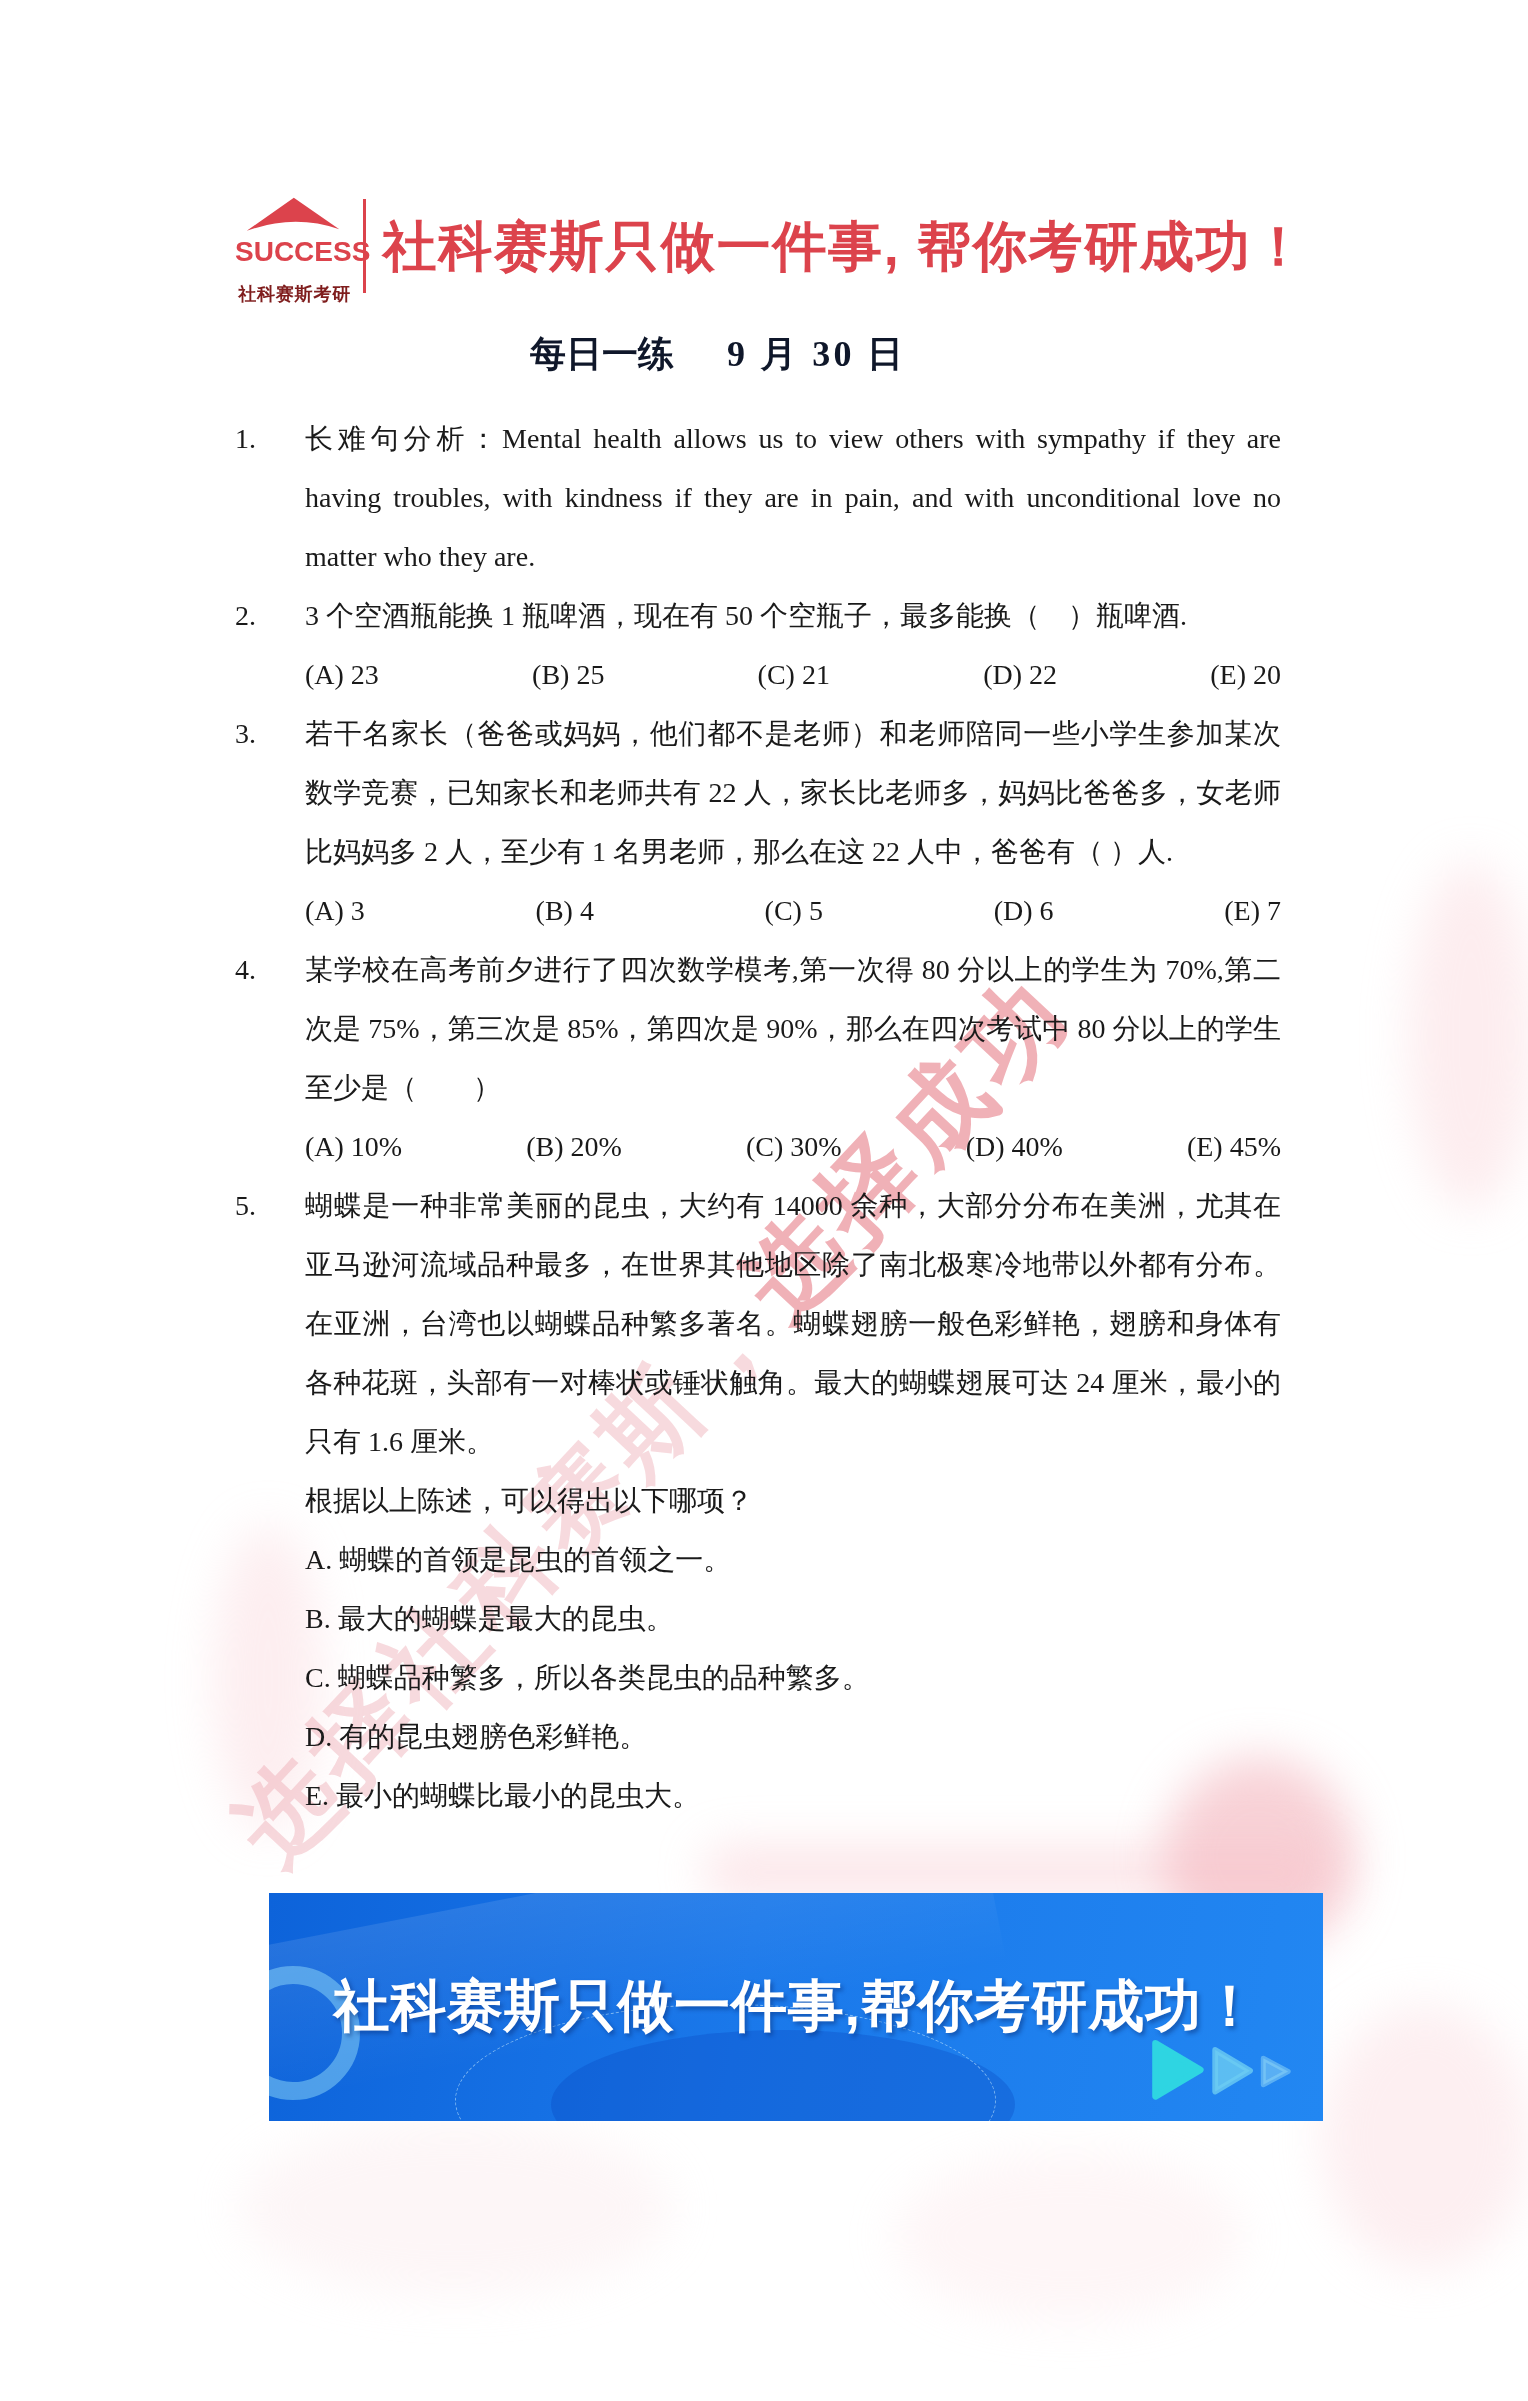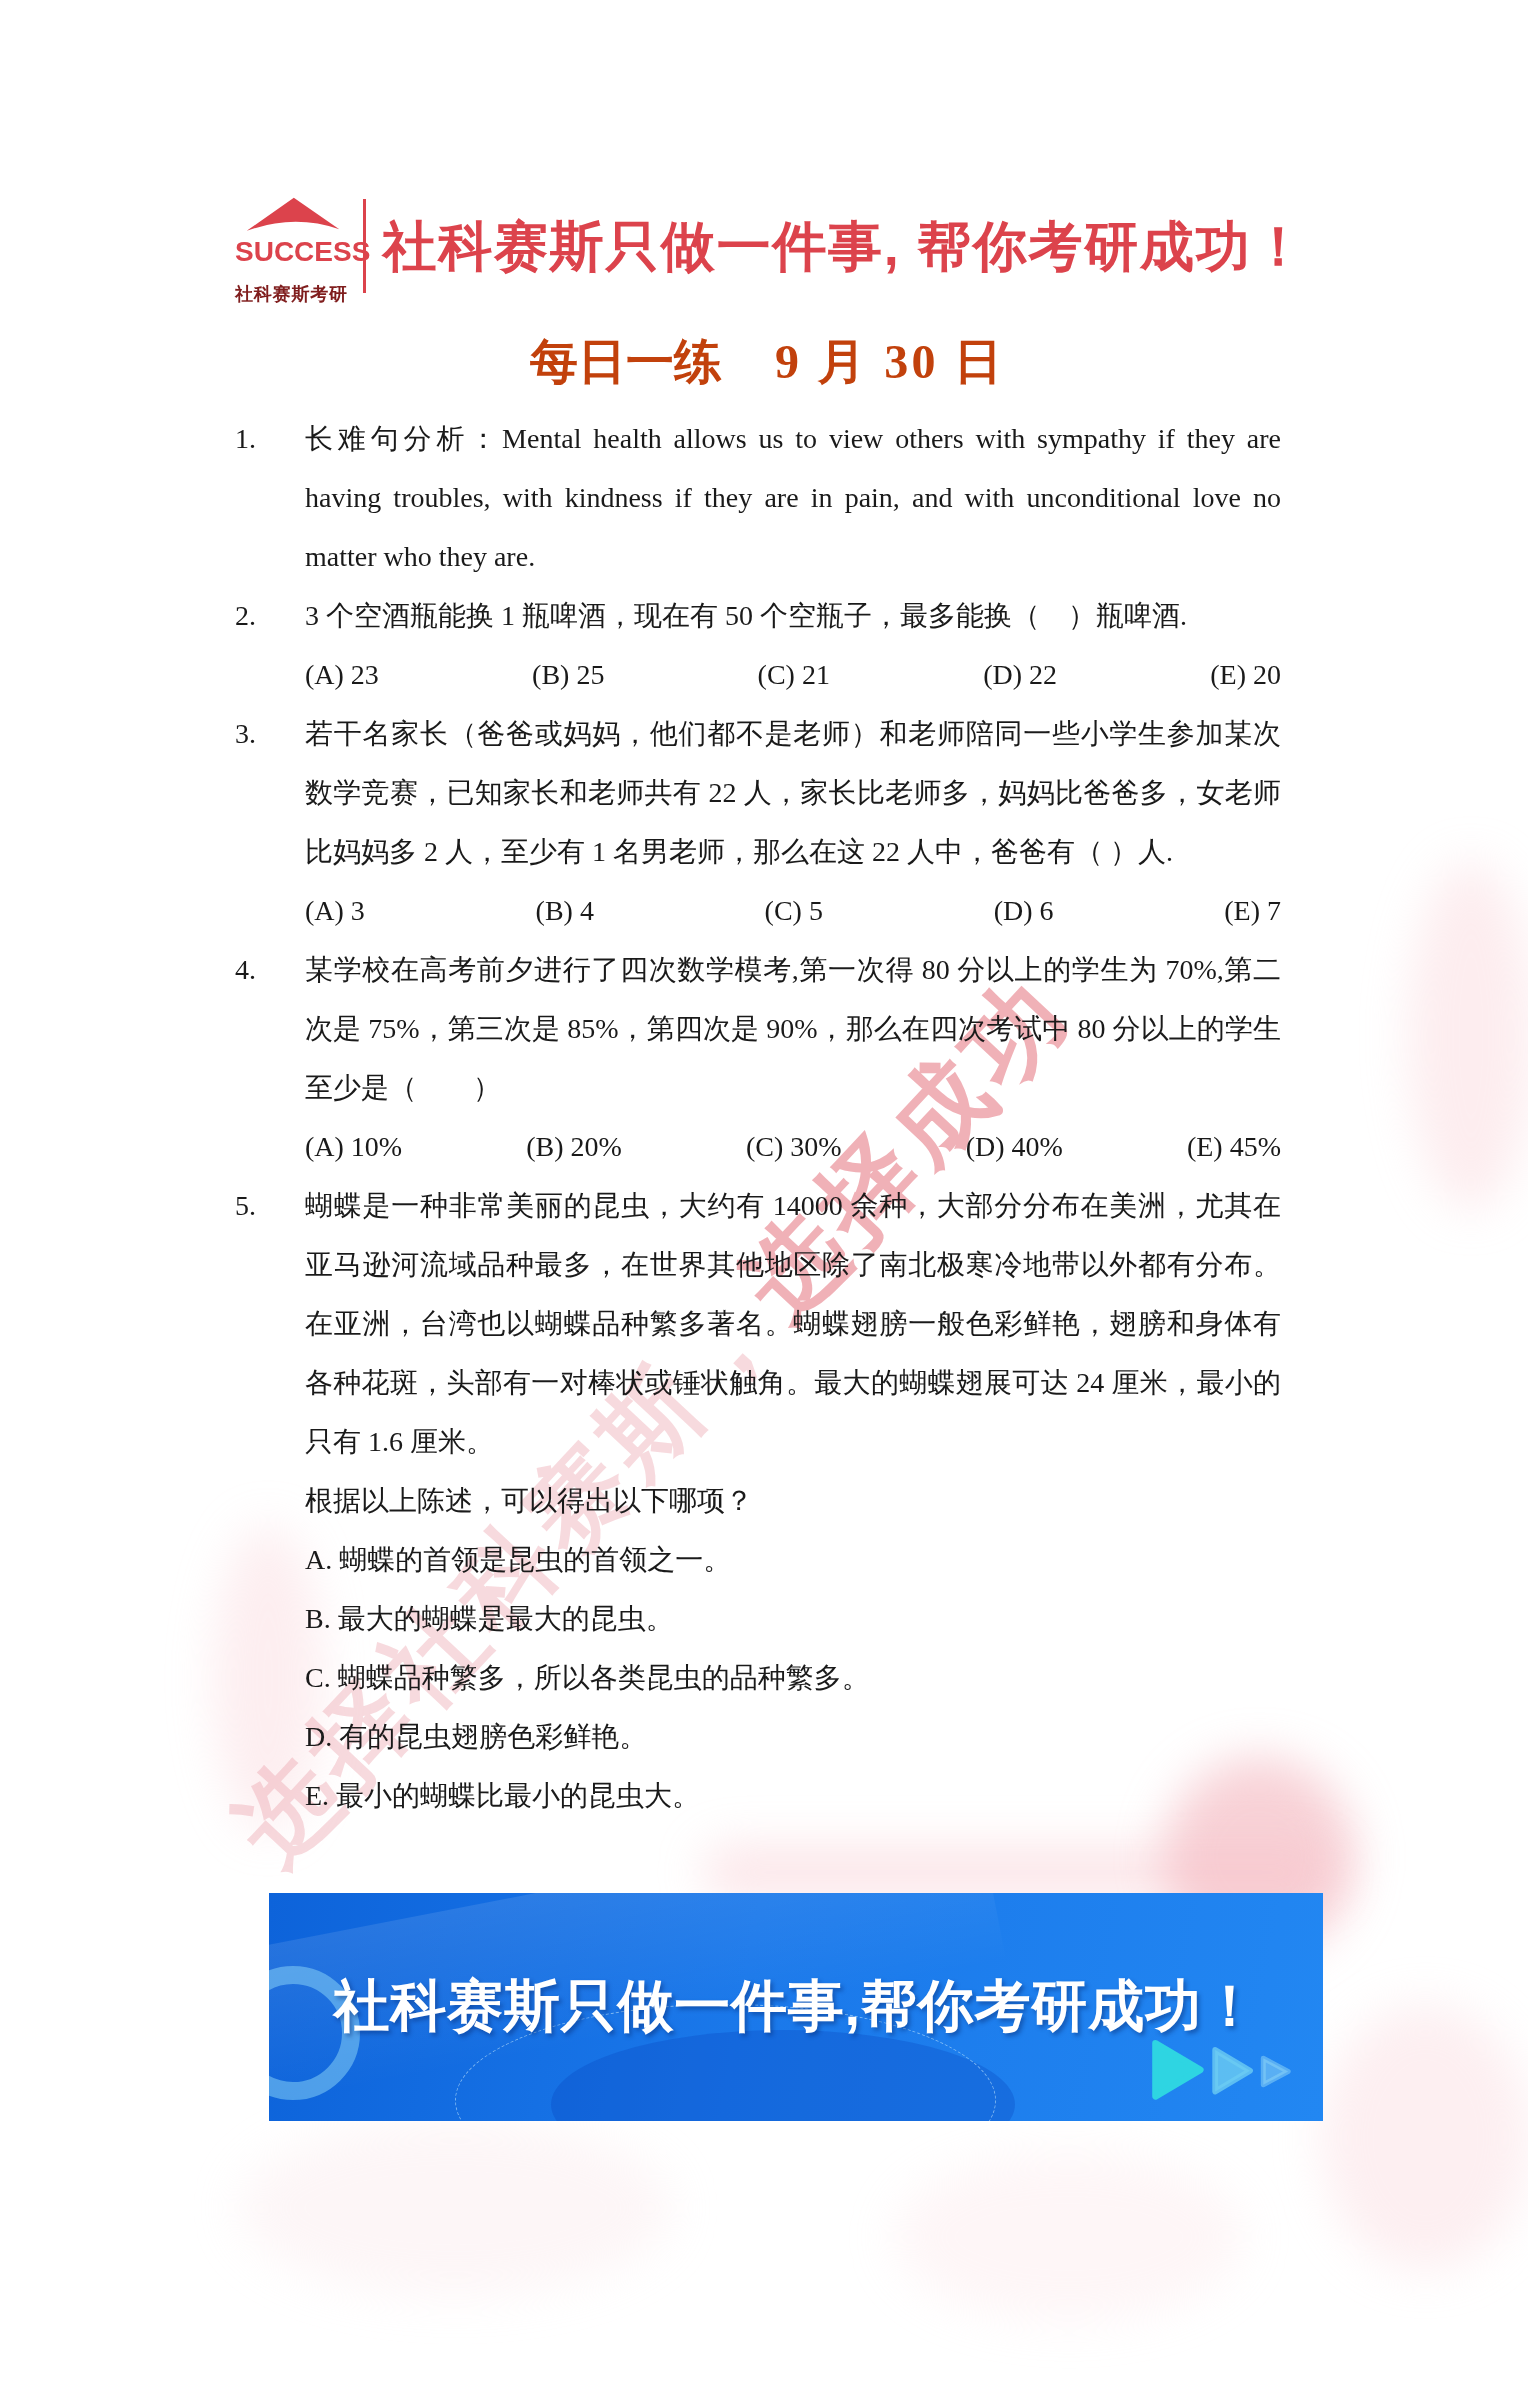--- a/index.html
+++ b/index.html
@@ -19,34 +19,34 @@
   
   .watermark{position:absolute;left:255px;top:1782px;z-index:1;white-space:nowrap;
              transform:rotate(-47deg);transform-origin:0 50%;
              font-family:"Liberation Sans","DejaVu Sans",sans-serif;font-weight:700;
              font-size:98px;letter-spacing:8.3px;}
   .wm-light{color:rgba(233,148,157,.34);}
   .wm-strong{color:rgba(226,106,117,.52);}
 
   
   .header{position:absolute;left:235px;top:197px;z-index:2;display:flex;align-items:flex-start;}
-  .logo{width:116px;text-align:left;}
+  .logo{width:116px;text-align:right;}
   .logo svg{display:block;margin:0 auto;}
   .logo-en{font-family:"Liberation Sans","DejaVu Sans",sans-serif;font-weight:700;
            font-size:28px;line-height:1.1;color:#dc434c;letter-spacing:0px;margin-top:1.7px;}
   .logo-cn{font-family:Liberation Sans, sans-serif;font-weight:700;
            font-size:18px;line-height:1.15;color:#7f1d1d;letter-spacing:0.8px;margin-top:17px;}
   .header-divider{width:3.3px;height:94px;background:#dc434c;margin:1.7px 0 0 11.6px;}
   .slogan{font-family:"Liberation Sans","DejaVu Sans",sans-serif;font-weight:700;
           font-size:54px;line-height:98px;color:#dc434c;letter-spacing:1.7px;
           margin-left:16.6px;white-space:nowrap;}
 
   
-  .title{position:absolute;left:530px;top:330px;z-index:2;font-weight:700;font-size:48px;
-         white-space:nowrap;color:#c2410c;}
+  .title{position:absolute;left:530px;top:330px;z-index:2;font-weight:700;font-size:36px;
+         white-space:nowrap;color:#0f172a;}
   .title .t2{margin-left:53px;letter-spacing:3.3px;}
 
   
   .qa{position:absolute;left:235px;top:409px;width:1046px;z-index:2;
       font-size:28px;line-height:59px;}
   .q{display:flex;}
   .qnum{width:70px;flex:0 0 70px;}
   .qbody{flex:1;min-width:0;}
   .qtext{text-align:justify;text-justify:inter-ideograph;}
   .options{display:flex;justify-content:space-between;width:100%;}

